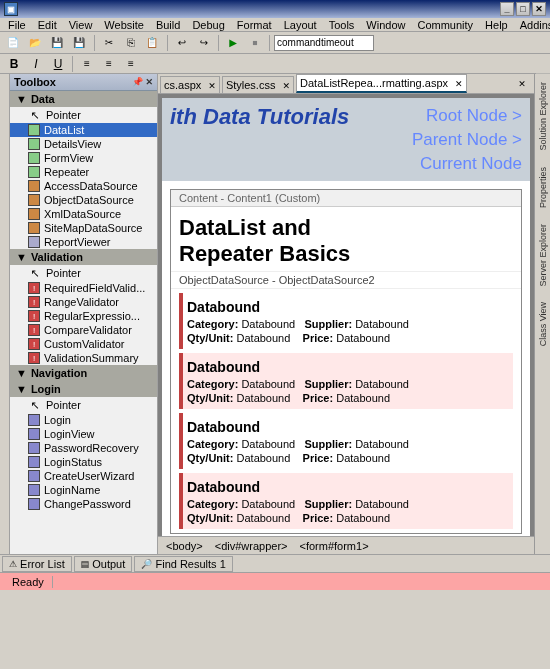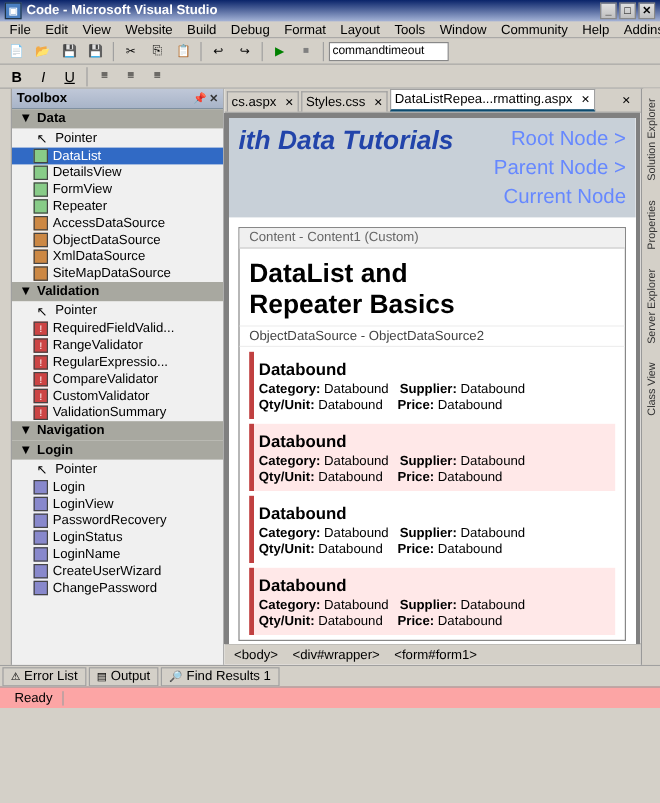--- a/index.html
+++ b/index.html
@@ -50,21 +50,21 @@
     .tb-input { height: 16px; font-size: 10px; padding: 0 2px; border: 1px solid #888; }
 
     
     .main-area {
       display: flex;
       height: calc(669px - 18px - 18px - 22px - 22px - 22px - 22px);
     }
 
     
     .toolbox {
-      width: 177px;
+      width: 148px;
       background: #f0f0f0;
       border-right: 1px solid #a0a0a0;
       overflow-y: auto;
       overflow-x: hidden;
       font-size: 11px;
     }
     .toolbox-header {
       background: linear-gradient(to bottom, #c0c8d8, #a8b4c8);
       padding: 2px 4px;
       font-size: 11px;
@@ -285,21 +285,20 @@
       display: flex;
       flex-direction: column;
     }
   </style>
 </head>
 <body>
 
 <div class="title-bar">
   <div class="title-bar-left">
     <div class="title-bar-icon">▣</div>
-    <span>Code - Microsoft Visual Studio</span>
   </div>
   <div class="title-bar-buttons">
     <div class="title-btn">_</div>
     <div class="title-btn">□</div>
     <div class="title-btn">✕</div>
   </div>
 </div>
 
 <div class="menu-bar">
   <span class="menu-item">File</span>
@@ -392,20 +391,24 @@
       <span>ObjectDataSource</span>
     </div>
     <div class="toolbox-item">
       <div class="item-icon" style="background:#cc8844; width:12px; height:12px; border:1px solid #444;"></div>
       <span>XmlDataSource</span>
     </div>
     <div class="toolbox-item">
       <div class="item-icon" style="background:#cc8844; width:12px; height:12px; border:1px solid #444;"></div>
       <span>SiteMapDataSource</span>
     </div>
+    <div class="toolbox-item">
+      <div class="item-icon" style="background:#aaaacc; width:12px; height:12px; border:1px solid #444;"></div>
+      <span>ReportViewer</span>
+    </div>
 
     <div class="toolbox-category">
       <span>▼</span>
       <span>Validation</span>
     </div>
     <div class="toolbox-item">
       <div class="item-icon">↖</div>
       <span>Pointer</span>
     </div>
     <div class="toolbox-item">
@@ -457,25 +460,25 @@
     <div class="toolbox-item">
       <div class="item-icon" style="background:#8888cc; width:12px; height:12px; border:1px solid #444;"></div>
       <span>PasswordRecovery</span>
     </div>
     <div class="toolbox-item">
       <div class="item-icon" style="background:#8888cc; width:12px; height:12px; border:1px solid #444;"></div>
       <span>LoginStatus</span>
     </div>
     <div class="toolbox-item">
       <div class="item-icon" style="background:#8888cc; width:12px; height:12px; border:1px solid #444;"></div>
+      <span>CreateUserWizard</span>
+    </div>
+    <div class="toolbox-item">
+      <div class="item-icon" style="background:#8888cc; width:12px; height:12px; border:1px solid #444;"></div>
       <span>LoginName</span>
-    </div>
-    <div class="toolbox-item">
-      <div class="item-icon" style="background:#8888cc; width:12px; height:12px; border:1px solid #444;"></div>
-      <span>CreateUserWizard</span>
     </div>
     <div class="toolbox-item">
       <div class="item-icon" style="background:#8888cc; width:12px; height:12px; border:1px solid #444;"></div>
       <span>ChangePassword</span>
     </div>
   </div>
 
   <div class="editor-area">
 
     <div class="tab-bar">

